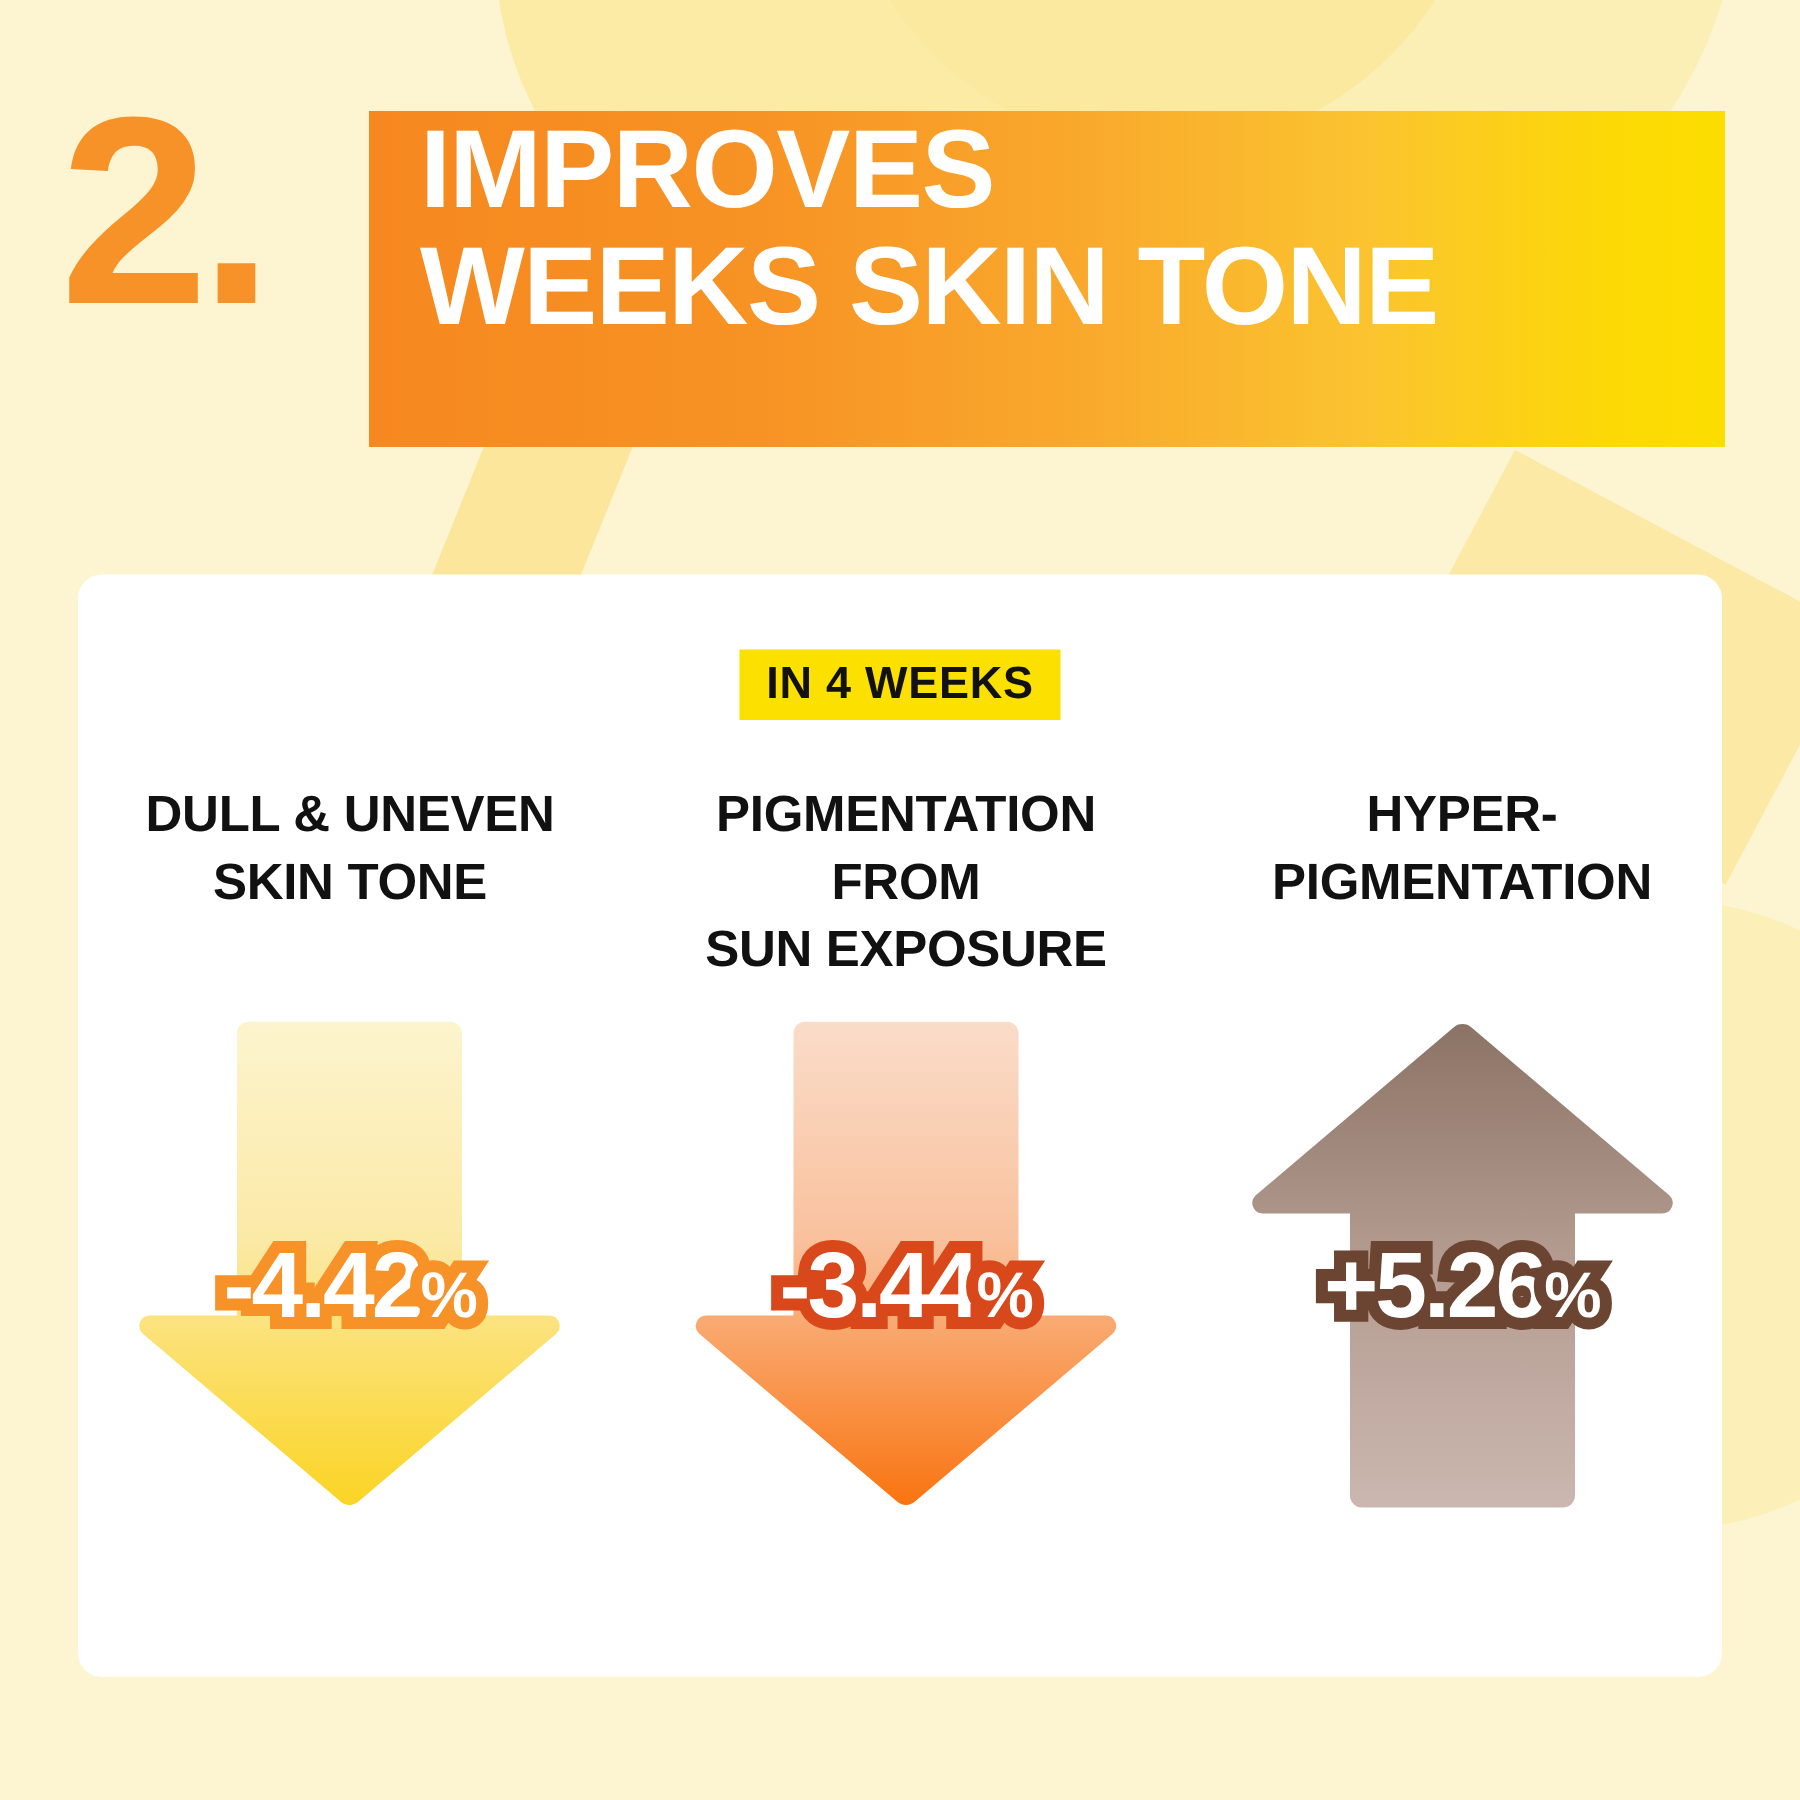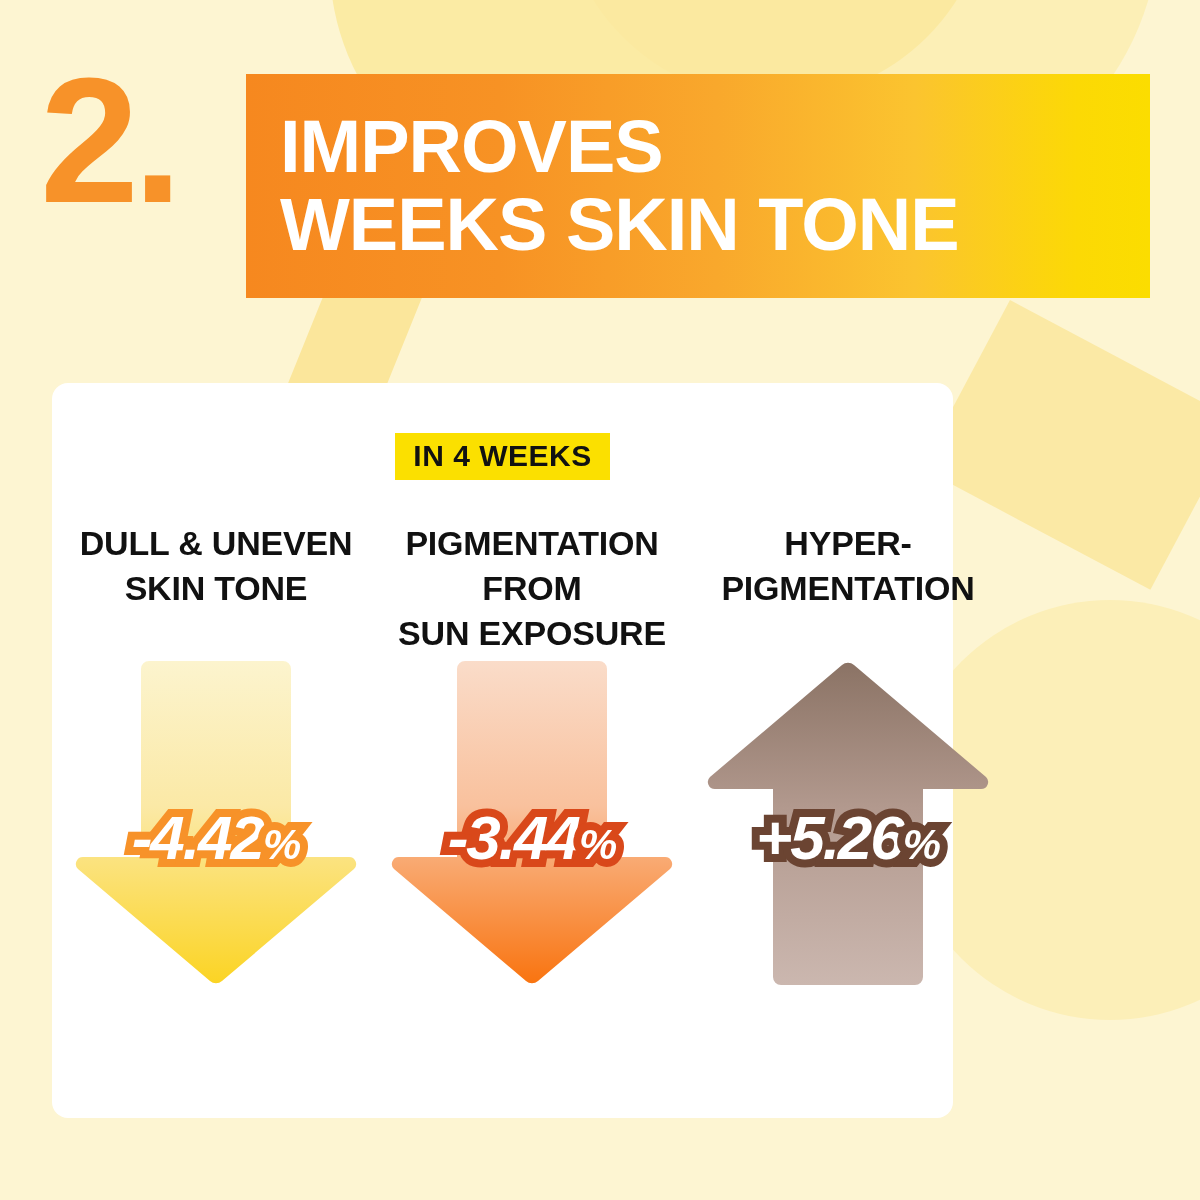--- a/index.html
+++ b/index.html
@@ -82,37 +82,36 @@
     letter-spacing:-6px;
     line-height:1;
   }
   .title-banner{
     position:absolute;
     left:246px; top:74px;
     width:904px; height:224px;
     background:linear-gradient(90deg,#F6881F 0%, #F79224 28%, #F9A82C 52%, #FBC42F 74%, #FCD905 92%, #FBDD00 100%);
     display:flex;
     flex-direction:column;
-    justify-content:center;
     padding:0 34px;
   }
   .title-line{
     color:#FFFFFF;
     font-size:74px;
     font-weight:bold;
     line-height:1.06;
     letter-spacing:-1px;
     white-space:nowrap;
   }
 
   
   .card{
     position:absolute;
     left:52px; top:383px;
-    width:901px; height:735px;
+    width:1096px; height:735px;
     background:#FFFFFF;
     border-radius:16px;
   }
 
   .weeks-badge-wrap{
     position:absolute;
     left:0; top:50px;
     width:100%;
     display:flex;
     justify-content:center;
@@ -123,21 +122,21 @@
     font-size:30px;
     font-weight:600;
     letter-spacing:.5px;
     padding:6px 18px 8px 18px;
     line-height:1.1;
   }
 
   
   .columns{
     position:absolute;
-    left:14px; top:138px;
+    left:4px; top:138px;
     width:100%;
     display:flex;
     gap:16px;
   }
   .col{
     flex:1;
     display:flex;
     flex-direction:column;
     align-items:center;
   }
@@ -150,22 +149,21 @@
     letter-spacing:-.2px;
     white-space:pre-line;
     min-height:136px;
   }
 
   
   .arrow-box{
     position:relative;
     width:300px;
     height:330px;
-    margin-top:4px;
-    font-style:italic;
+    margin-top:24px;
   }
   .arrow-svg{ position:absolute; left:0; top:0; width:300px; height:330px; }
 
   .value-label{
     position:absolute;
     left:50%;
     top:146px;
     transform:translateX(-50%);
     font-size:62px;
     font-weight:bold;

